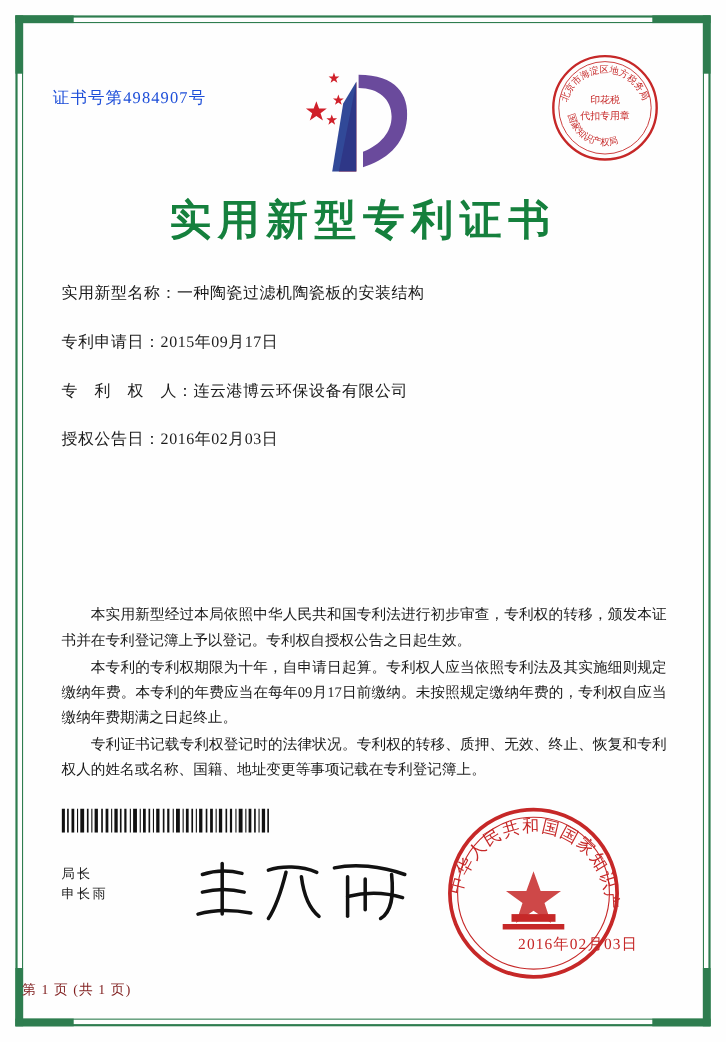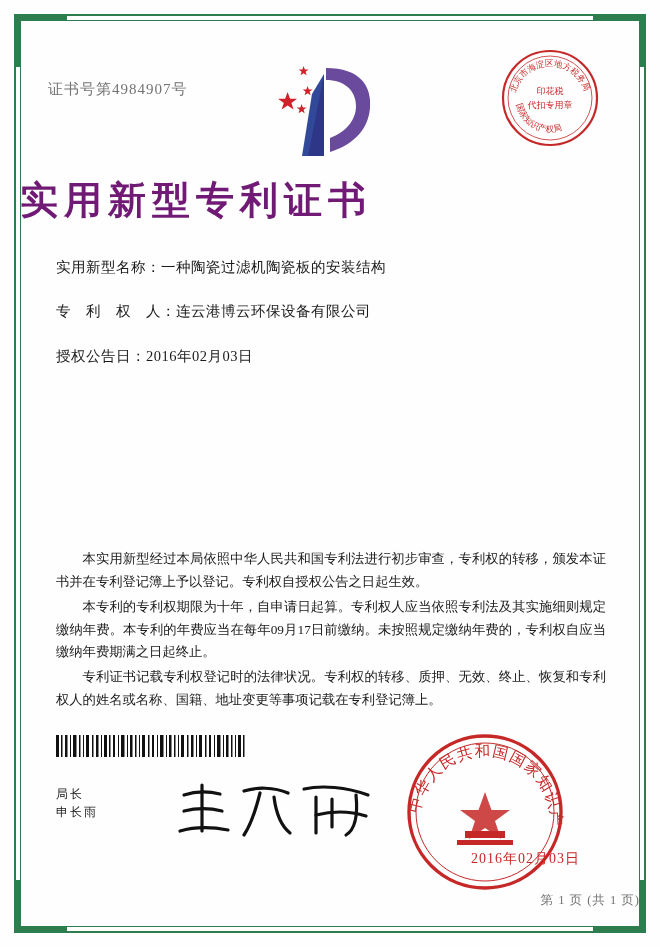--- a/index.html
+++ b/index.html
@@ -49,46 +49,47 @@
     left: 20px; top: 20px; right: 20px; bottom: 20px;
   }
 
   
   .cert-no {
     position: absolute;
     left: 28px;
     top: 60px;
     font-size: 15px;
     letter-spacing: 1px;
-    color: #737373;
+    color: #1d4ed8;
   }
   .logo {
     position: absolute;
     left: 248px;
     top: 40px;
     width: 120px;
     height: 110px;
   }
   .seal-top {
     position: absolute;
     right: 38px;
     top: 26px;
     width: 104px;
     height: 104px;
   }
 
   .doc-title {
     position: absolute;
     left: 0; right: 0;
     top: 155px;
+    text-align: center;
     font-size: 38px;
     font-weight: bold;
     letter-spacing: 6px;
     font-family: "Liberation Serif", "DejaVu Serif", serif;
-    color: #701a75;
+    color: #15803d;
   }
 
   
   .fields {
     position: absolute;
     left: 36px;
     right: 36px;
     top: 236px;
     font-size: 14.5px;
     line-height: 1.55;
@@ -162,23 +163,23 @@
     font-size: 14px;
     color: #c62828;
     letter-spacing: 1px;
   }
 
   
   .footer {
     position: absolute;
     left: 0; right: 0;
     bottom: 18px;
-    text-align: right;
+    text-align: left;
     font-size: 12.5px;
-    color: #737373;
+    color: #7f1d1d;
     letter-spacing: 1px;
   }
 </style>
 </head>
 <body>
 
 <div id="page">
 
   <div class="border-outer"></div>
   <div class="border-inner"></div>
@@ -220,20 +221,23 @@
         <text x="52" y="48" text-anchor="middle" font-size="9" fill="#c62828" font-family="'Liberation Serif', serif">印花税</text>
         <text x="52" y="62" text-anchor="middle" font-size="9" fill="#c62828" font-family="'Liberation Serif', serif">代扣专用章</text>
       </svg>
     </div>
 
     <div class="doc-title">实用新型专利证书</div>
 
     <div class="fields">
       <div class="field-row">
         <span class="field-label">实用新型名称：</span><span class="field-value">一种陶瓷过滤机陶瓷板的安装结构</span>
+      </div>
+      <div class="field-row">
+        <span class="field-label">专利申请日：</span><span class="field-value">2015年09月17日</span>
       </div>
       <div class="field-row">
         <span class="field-label">专　利　权　人：</span><span class="field-value">连云港博云环保设备有限公司</span>
       </div>
       <div class="field-row">
         <span class="field-label">授权公告日：</span><span class="field-value">2016年02月03日</span>
       </div>
     </div>
 
     <div class="paragraphs">

